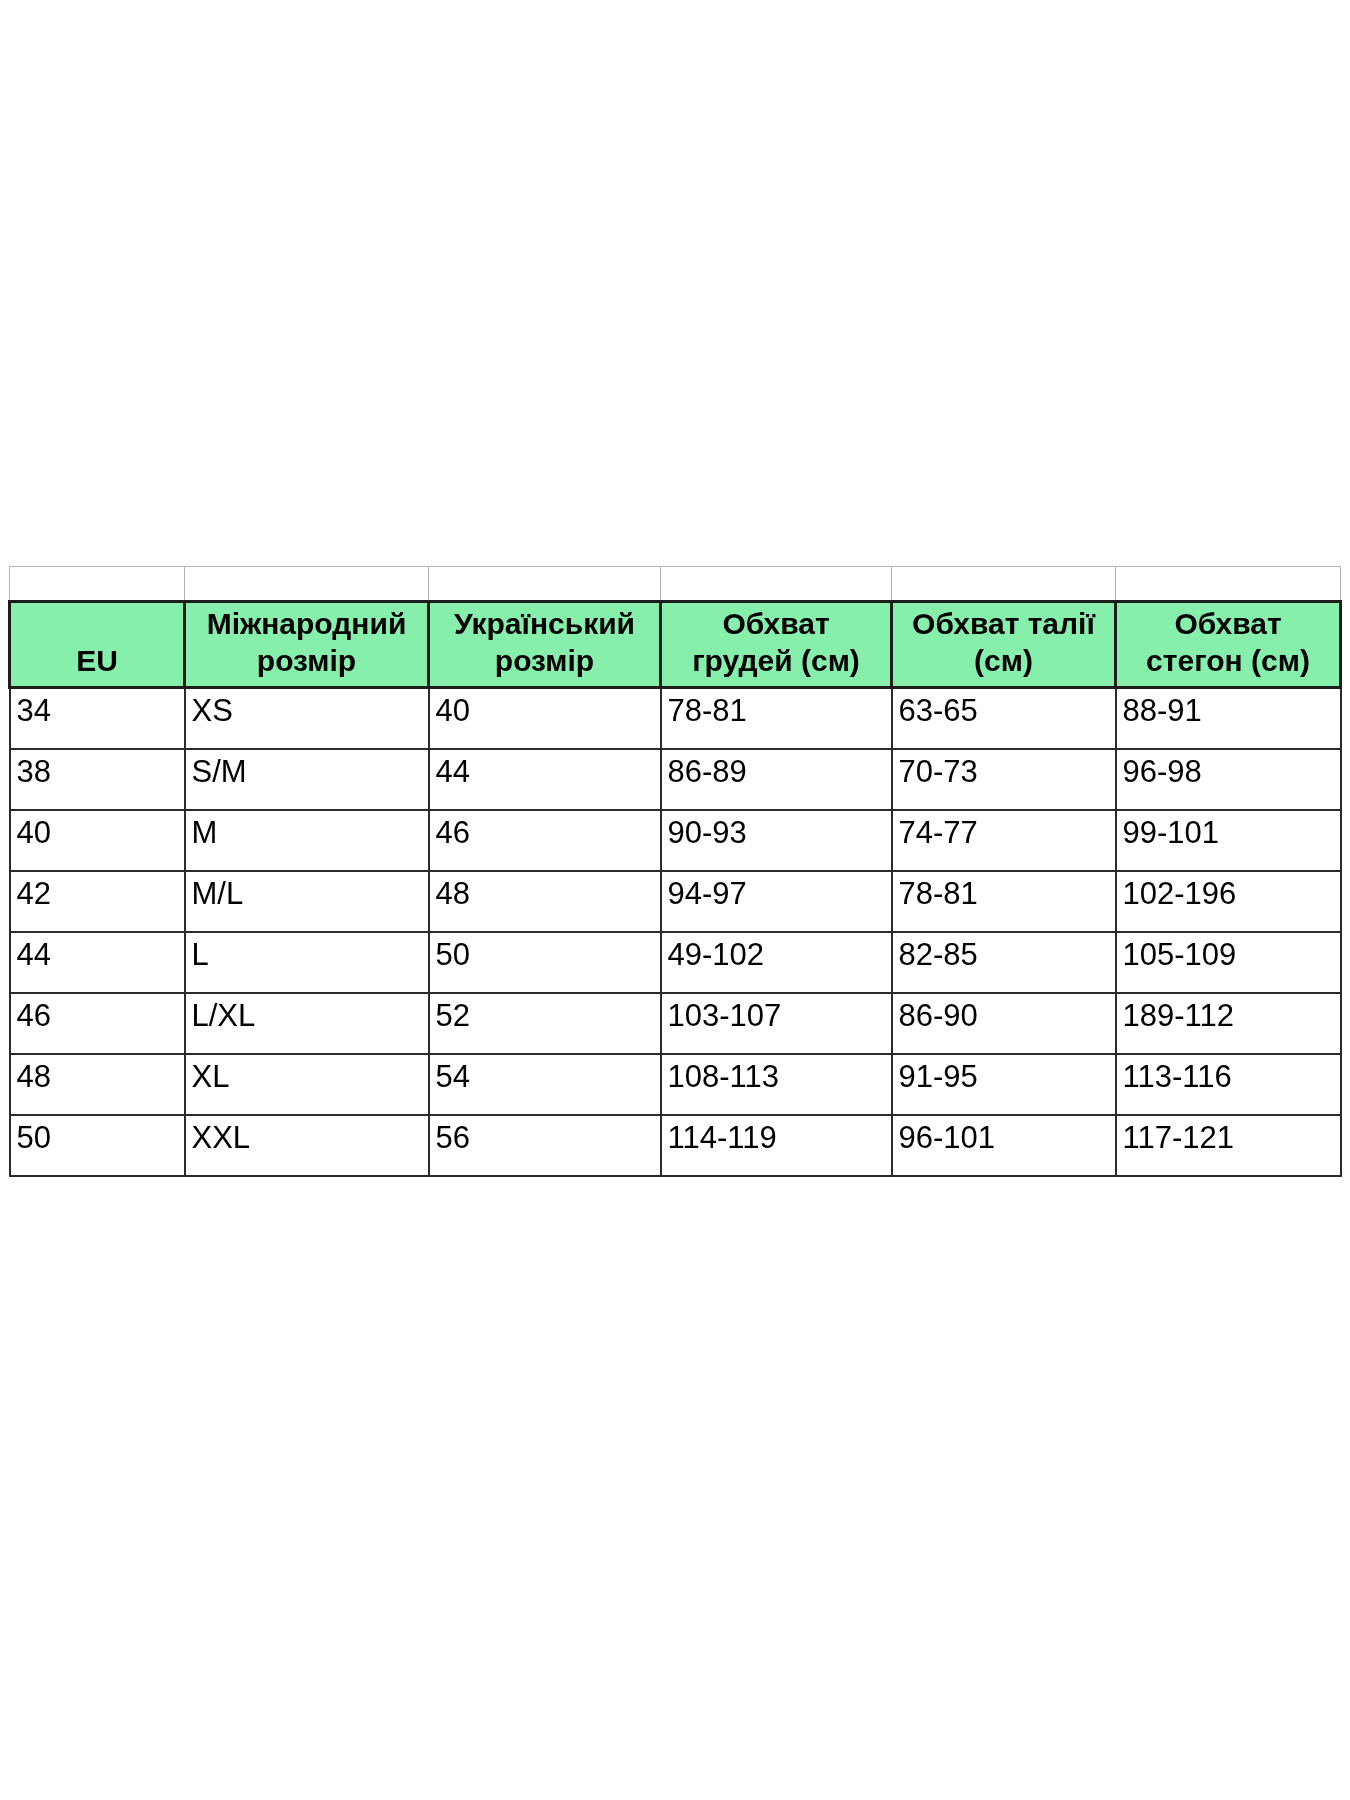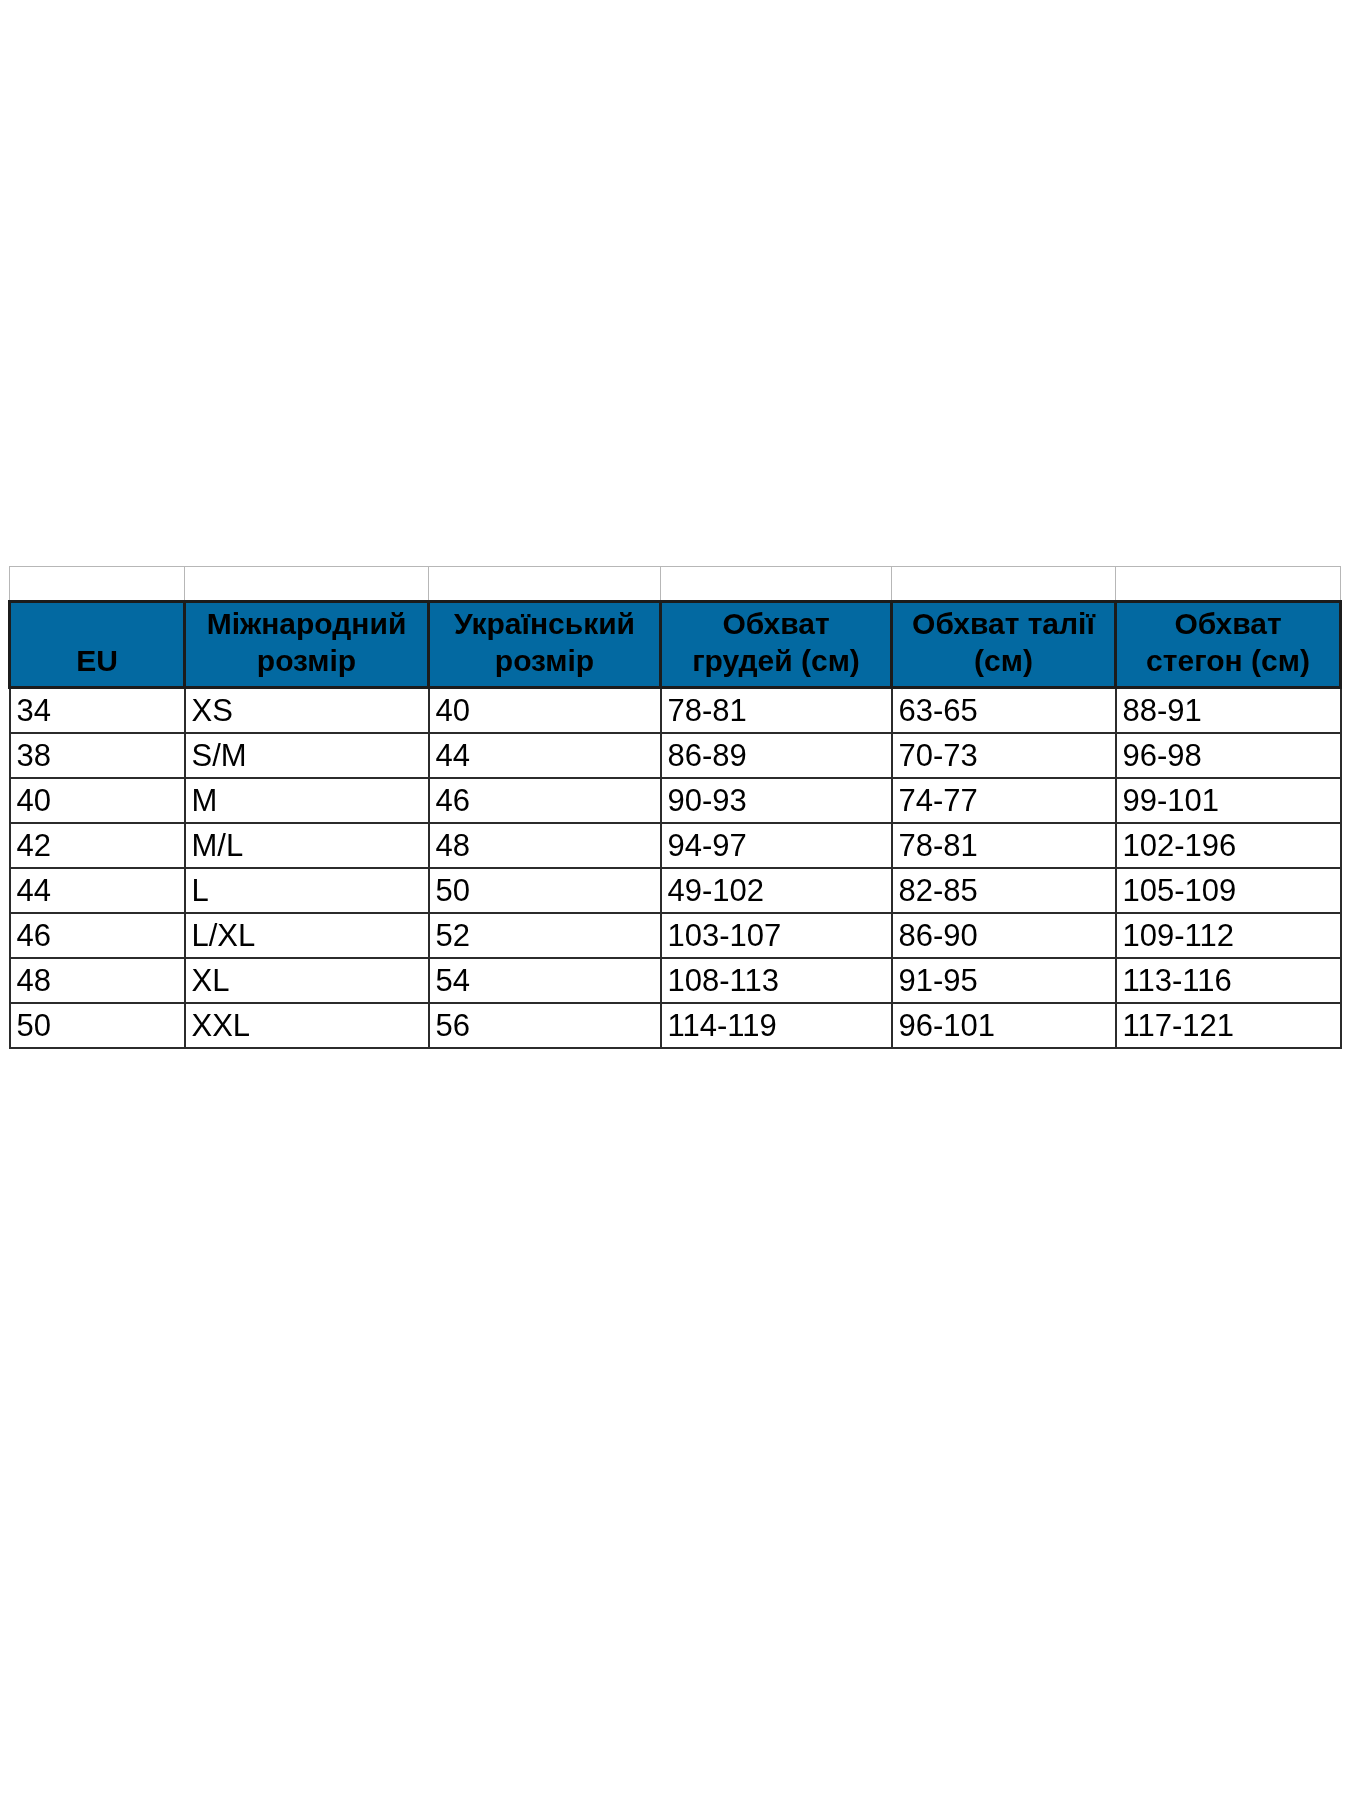--- a/index.html
+++ b/index.html
@@ -36,38 +36,38 @@
   }
   
   tr.spacer-row td {
     border: 1px solid #b7b7b7;
     height: 33px;
     padding: 0;
   }
   
   th.header-cell {
     border: 3px solid #1c1c1c;
-    background: #0369a1;
+    background: #86efac;
     height: 74px;
     font-size: 30px;
     line-height: 37px;
     font-weight: bold;
     text-align: center;
     vertical-align: bottom;
     padding: 2px 4px 7px 4px;
     white-space: pre-line;
   }
   
   td.data-cell {
     border: 2px solid #2b2b2b;
     height: 43px;
     font-size: 31px;
     text-align: left;
     vertical-align: middle;
-    padding: 0 4px 0 6px;
+    padding: 0 4px 16px 6px;
     white-space: nowrap;
     overflow: hidden;
   }
 </style>
 </head>
 <body>
 
 <div class="table-wrap">
   <table class="size-table">
     <colgroup>
@@ -139,21 +139,21 @@
         <td class="data-cell">49-102</td>
         <td class="data-cell">82-85</td>
         <td class="data-cell">105-109</td>
       </tr>
       <tr>
         <td class="data-cell">46</td>
         <td class="data-cell">L/XL</td>
         <td class="data-cell">52</td>
         <td class="data-cell">103-107</td>
         <td class="data-cell">86-90</td>
-        <td class="data-cell">109-112</td>
+        <td class="data-cell">189-112</td>
       </tr>
       <tr>
         <td class="data-cell">48</td>
         <td class="data-cell">XL</td>
         <td class="data-cell">54</td>
         <td class="data-cell">108-113</td>
         <td class="data-cell">91-95</td>
         <td class="data-cell">113-116</td>
       </tr>
       <tr>

